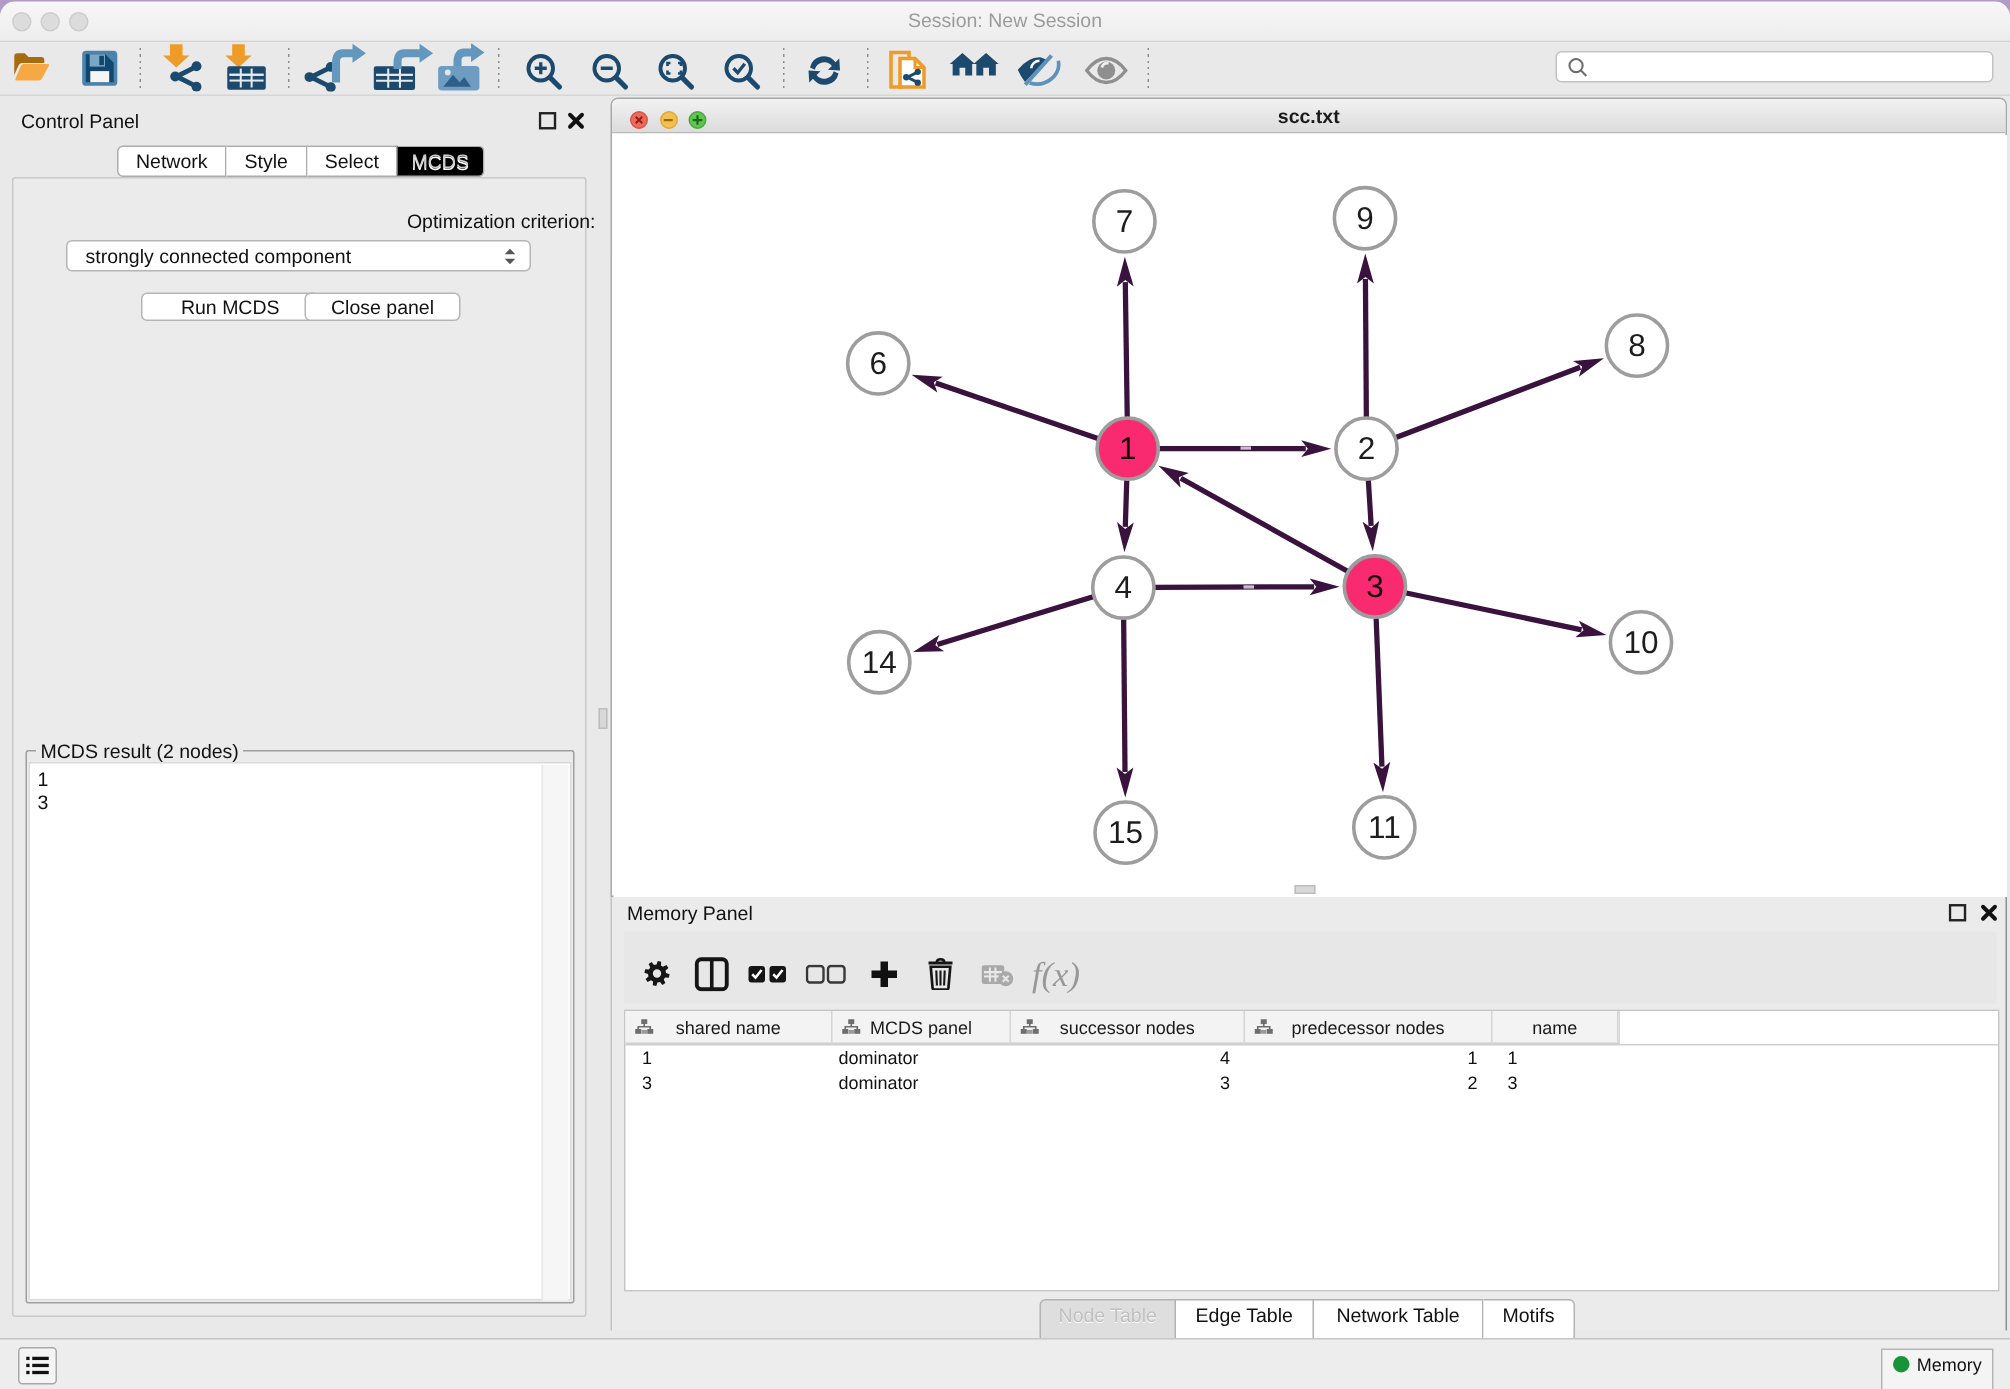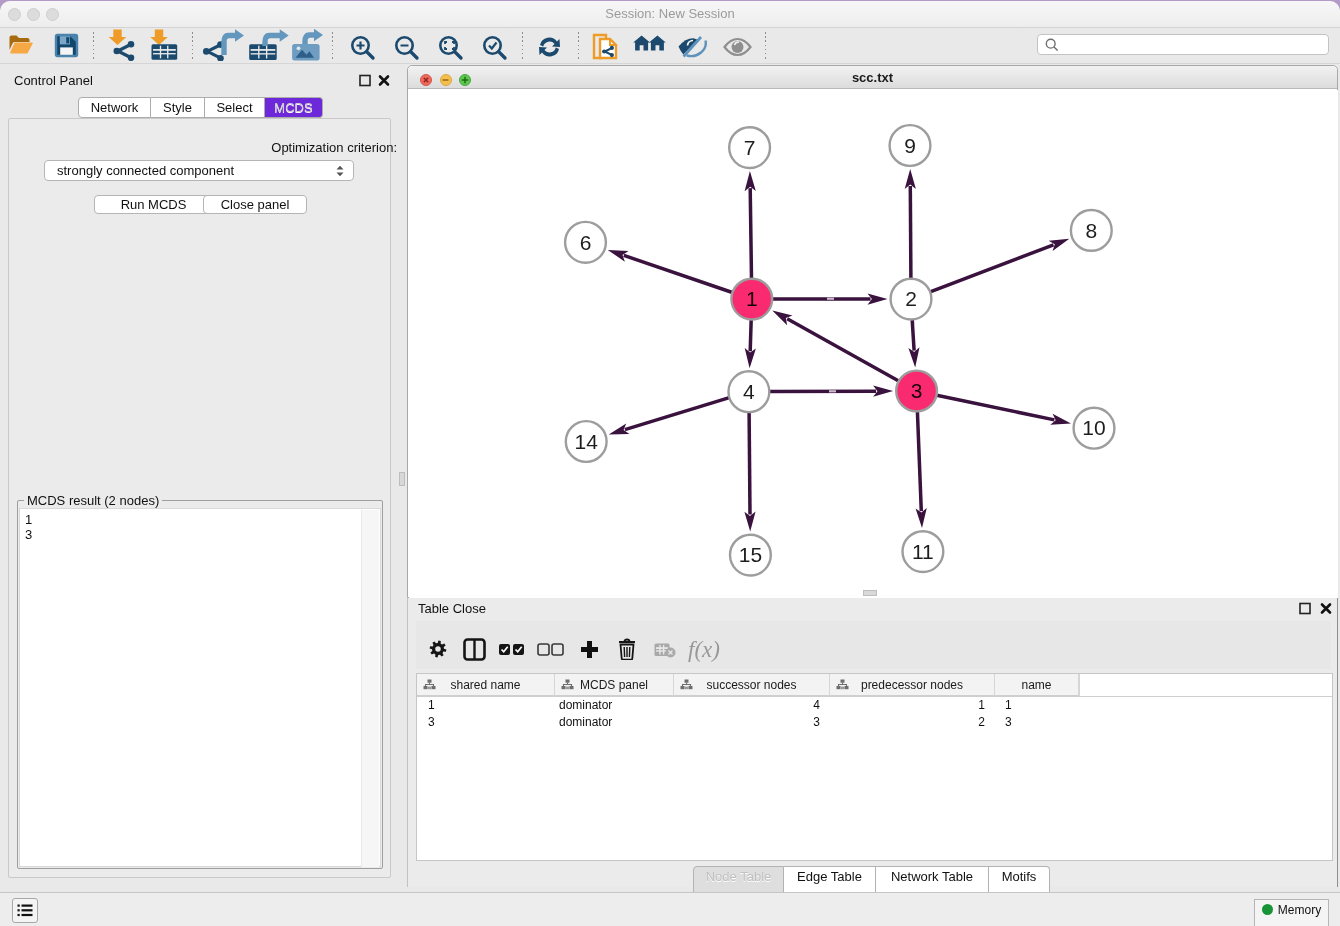--- a/index.html
+++ b/index.html
@@ -11,21 +11,21 @@
 .title{position:absolute;top:0;left:0;right:0;text-align:center;line-height:26px;font-size:13px;color:#9b9b9b}
 .toolbar{position:absolute;left:0;top:28px;width:100%;height:35px;background:#e9e9e9;border-bottom:1px solid #d6d6d6}
 .tsep{position:absolute;top:3px;height:29px;width:1px;background-image:repeating-linear-gradient(#8d8d8d 0 1.5px,rgba(0,0,0,0) 1.5px 4.2px)}
 .searchbox{position:absolute;left:1037px;top:5px;width:292px;height:21px;background:#fff;border:1px solid #c3c3c3;border-radius:4px}
 
 .cp{position:absolute;left:0;top:64px;width:397px;height:822px;background:#e9e9e9}
 .cp-title{position:absolute;left:14px;top:8px;font-size:13px;color:#111}
 .cptabs{position:absolute;top:32px;left:78px;height:21px;display:flex;font-size:13px}
 .cptab{background:#fff;border:1px solid #acacac;border-left:none;line-height:19px;text-align:center;color:#111}
 .cptab.first{border-left:1px solid #acacac;border-radius:4px 0 0 4px}
-.cptab.sel{background:#6d28d9;color:#cdcdcd;text-shadow:0 1px 0 #fff;border-radius:0 4px 4px 0}
+.cptab.sel{background:#000000;color:#cdcdcd;text-shadow:0 1px 0 #fff;border-radius:0 4px 4px 0}
 .cpbody{position:absolute;left:8px;top:53px;width:383px;height:760px;background:#ebebeb;border:1px solid #c9c9c9;border-radius:2px}
 .optlab{position:absolute;top:75px;left:0;width:397px;text-align:right;font-size:13px;color:#111}
 .combo{position:absolute;left:44px;top:95px;width:310px;height:21px;background:#fff;border:1px solid #b5b5b5;border-radius:4px;font-size:13px;line-height:19px;padding-left:12px;color:#111}
 .btn{position:absolute;top:130px;height:19px;background:#fff;border:1px solid #b5b5b5;border-radius:4px;font-size:13px;line-height:17px;text-align:center;color:#111}
 .fieldset{position:absolute;left:17px;top:435px;width:366px;height:369px;border:1px solid #9f9f9f;border-radius:2px}
 .fieldlegend{position:absolute;left:6px;top:-8px;background:#ebebeb;padding:0 3px;font-size:13px;color:#111}
 .fieldinner{position:absolute;left:1px;top:7px;width:362px;height:359px;background:#fff;border:1px solid #d9d9d9}
 .scrolltrack{position:absolute;right:1px;top:1px;width:18px;height:357px;background:#f6f6f6;border-left:1px solid #e8e8e8}
 
 .nf{position:absolute;left:407px;top:64px;width:931px;height:533px;background:#fff;border:1px solid #a8a8a8;border-radius:5px 5px 0 0}
@@ -275,21 +275,21 @@
           <text x="502.0" y="216.3" font-size="21" fill="#1d1d1d" text-anchor="middle">2</text>
           <text x="339.9" y="308.9" font-size="21" fill="#1d1d1d" text-anchor="middle">4</text>
           <text x="507.6" y="308.2" font-size="21" fill="#16000e" text-anchor="middle">3</text>
           <text x="177.2" y="358.7" font-size="21" fill="#1d1d1d" text-anchor="middle">14</text>
           <text x="685.0" y="345.4" font-size="21" fill="#1d1d1d" text-anchor="middle">10</text>
           <text x="341.4" y="472.3" font-size="21" fill="#1d1d1d" text-anchor="middle">15</text>
           <text x="513.9" y="468.8" font-size="21" fill="#1d1d1d" text-anchor="middle">11</text>
         </svg></div>
   </div>
   <div class="tp">
-    <div class="tp-title">Table Close</div>
+    <div class="tp-title">Memory Panel</div>
     <svg class="abs" style="left:891px;top:4px" width="34" height="13" viewBox="0 0 34 13">
         <rect x="1" y="1.5" width="10" height="10" fill="none" stroke="#222" stroke-width="1.6"></rect>
         <path d="M23 2.5 L31 10.5 M31 2.5 L23 10.5" stroke="#111" stroke-width="2.6" stroke-linecap="round"></path>
       </svg>
     <div class="tp-toolbar" id="tptoolbar">
         <svg class="abs" style="left:13px;top:19px" width="18" height="18" viewBox="0 0 18 18">
           <path d="M9.5 0.6 L11.8 1.1 L11.6 3.6 L13.0 4.5 L15.3 3.4 L16.6 5.4 L14.7 7.0 L15.0 8.7 L17.4 9.5 L16.9 11.8 L14.4 11.6 L13.5 13.0 L14.6 15.3 L12.6 16.6 L11.0 14.7 L9.3 15.0 L8.5 17.4 L6.2 16.9 L6.4 14.4 L5.0 13.5 L2.7 14.6 L1.4 12.6 L3.3 11.0 L3.0 9.3 L0.6 8.5 L1.1 6.2 L3.6 6.4 L4.5 5.0 L3.4 2.7 L5.4 1.4 L7.0 3.3 L8.7 3.0 Z" fill="#151515"></path>
           <circle cx="9" cy="9" r="2.7720000000000002" fill="#e7e7e7"></circle>
         </svg>
         <svg class="abs" style="left:47px;top:17px" width="23" height="23" viewBox="0 0 23 23">

